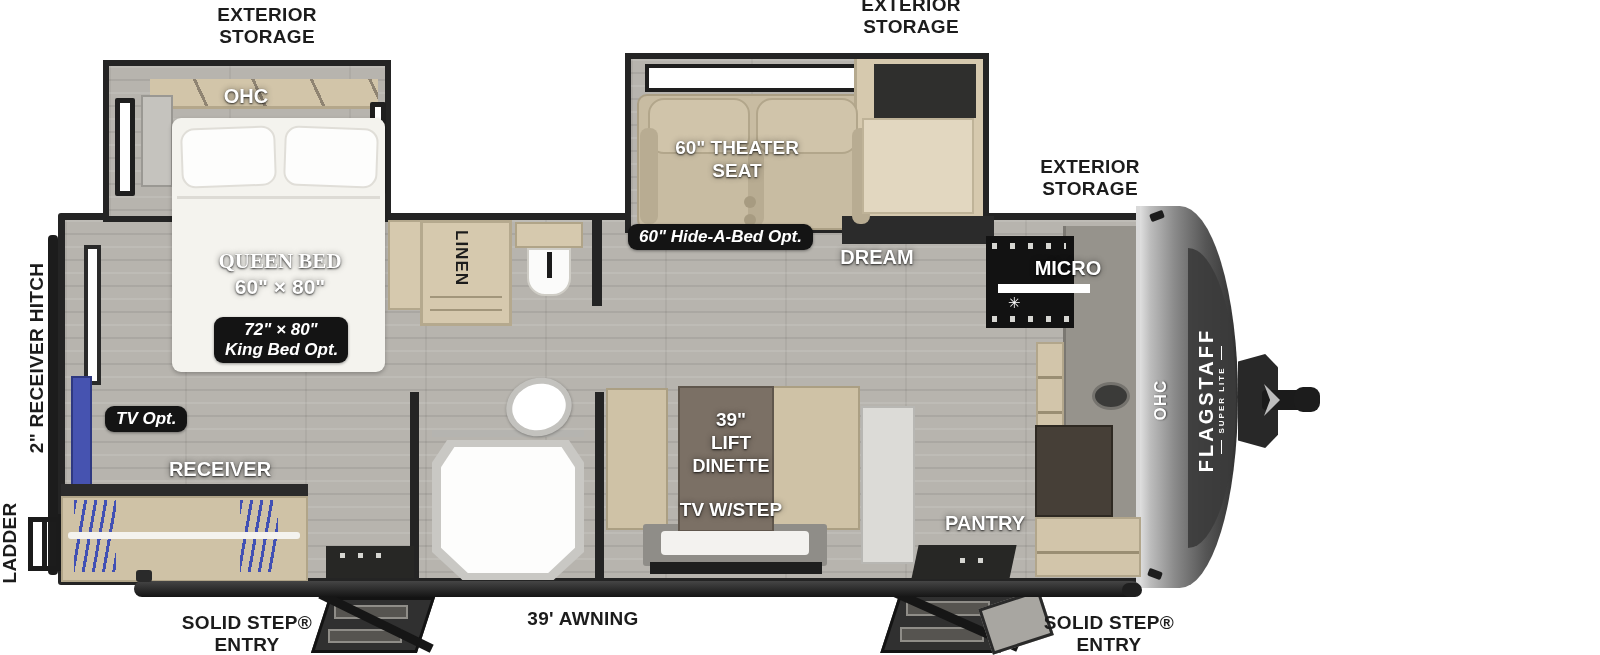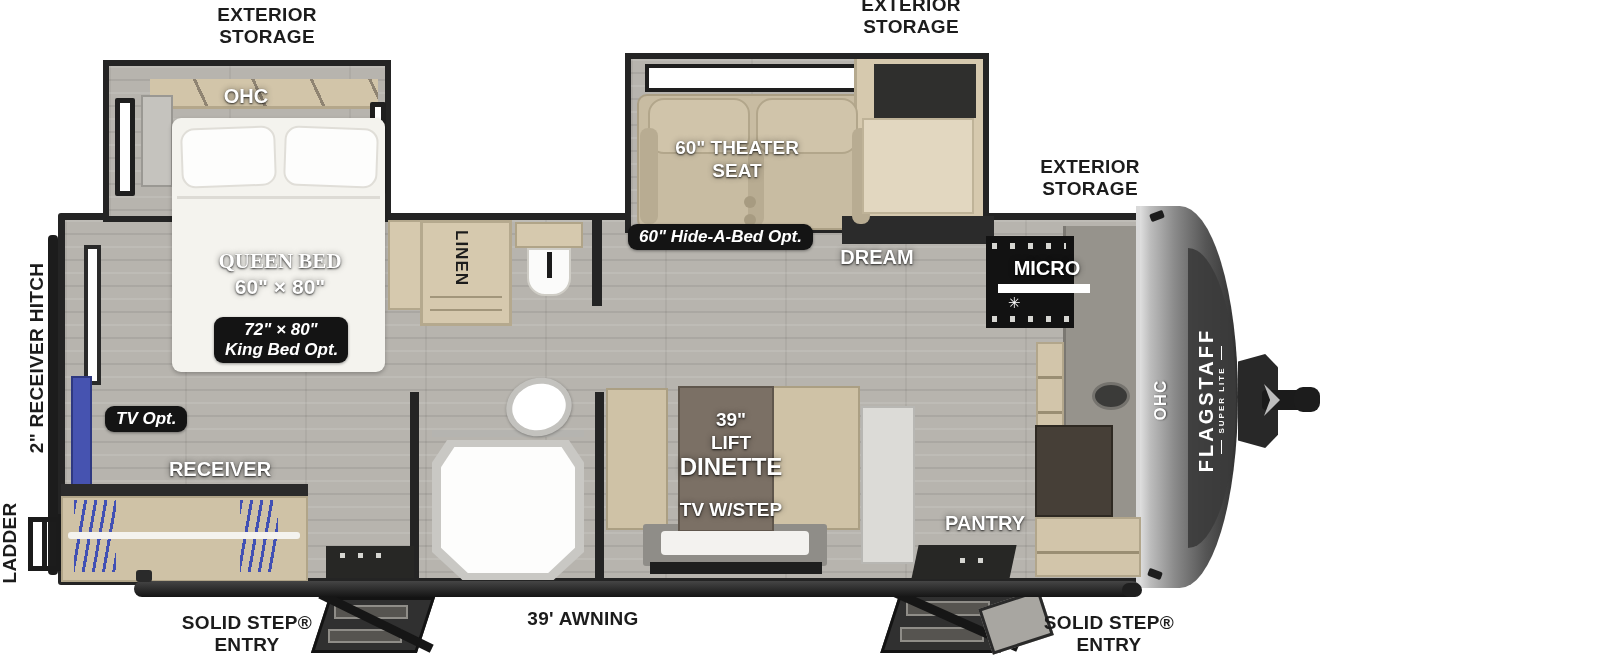--- a/index.html
+++ b/index.html
@@ -118,21 +118,21 @@
   <div class="abs z3" style="left:432px; top:430px; width:152px; height:7px; background:#b5b4b0;"></div>
   <div class="abs z3" style="left:432px; top:440px; width:152px; height:140px; background:#c9c8c4; clip-path:polygon(10% 0,90% 0,100% 16%,100% 80%,80% 100%,20% 100%,0 80%,0 16%);"></div>
   <div class="abs z4" style="left:441px; top:447px; width:134px; height:126px; background:#fdfdfc; clip-path:polygon(10% 0,90% 0,100% 16%,100% 80%,80% 100%,20% 100%,0 80%,0 16%);"></div>
   <div class="abs z4" style="left:506px; top:378px; width:66px; height:58px; background:#fff; border:6px solid #c3c2be; border-radius:50%; transform:rotate(-15deg); box-shadow:0 1px 3px rgba(0,0,0,.3);"></div>
 
   <div class="abs z3" style="left:606px; top:388px; width:62px; height:142px; background:#cfc2a6; border:2px solid #ab9f83;"></div>
   <div class="abs z3" style="left:772px; top:386px; width:88px; height:144px; background:#cfc2a6; border:2px solid #ab9f83;"></div>
   <div class="abs z4" style="left:678px; top:386px; width:96px; height:146px; background:#7b7065; border:2px solid #5f564c;"></div>
   <div class="wlabel" style="left:656px; top:408px; width:150px; font-size:19px;">39"</div>
   <div class="wlabel" style="left:656px; top:431px; width:150px; font-size:19px;">LIFT</div>
-  <div class="wlabel" style="left:656px; top:455px; width:150px; font-size:24px;">DINETTE</div>
+  <div class="wlabel" style="left:656px; top:455px; width:150px; font-size:18px;">DINETTE</div>
   <div class="wlabel" style="left:656px; top:498px; width:150px; font-size:19px;">TV W/STEP</div>
   <div class="abs z3" style="left:643px; top:524px; width:184px; height:42px; background:#8f8d88; border-radius:3px;"></div>
   <div class="abs z4" style="left:661px; top:531px; width:148px; height:24px; background:#f3f2ef; border-radius:4px;"></div>
   <div class="abs z4" style="left:650px; top:562px; width:172px; height:12px; background:#1e1e1e;"></div>
 
   <div class="abs z2 slide floor" style="left:625px; top:53px; width:364px; height:180px;"></div>
   <div class="abs z3" style="left:645px; top:64px; width:294px; height:28px; background:#fff; border:4px solid #1e1e1e;"></div>
   <div class="abs z3" style="left:637px; top:94px; width:234px; height:136px; background:#c8bca2; border:2px solid #ab9f84; border-radius:10px;"></div>
   <div class="abs z4" style="left:648px; top:98px; width:102px; height:56px; background:#d0c4aa; border:2px solid #b2a68b; border-radius:16px;"></div>
   <div class="abs z4" style="left:756px; top:98px; width:102px; height:56px; background:#d0c4aa; border:2px solid #b2a68b; border-radius:16px;"></div>
@@ -148,21 +148,21 @@
   <div class="abs z4" style="left:862px; top:118px; width:112px; height:96px; background:#e2d7c0; border:2px solid #bfb398;"></div>
   <div class="abs z3" style="left:842px; top:216px; width:152px; height:28px; background:#2b2b2b;"></div>
   <div class="wlabel" style="left:812px; top:246px; width:130px;">DREAM</div>
   <div class="badge" style="left:628px; top:224px;">60" Hide-A-Bed Opt.</div>
 
   <div class="abs z3" style="left:986px; top:236px; width:88px; height:92px; background:#121212;"></div>
   <div class="abs z4 dots" style="left:992px; top:243px; width:74px; height:6px;"></div>
   <div class="abs z4" style="left:998px; top:284px; width:92px; height:9px; background:#fff;"></div>
   <div class="abs z4 dots" style="left:992px; top:316px; width:78px; height:6px;"></div>
   <div class="abs z5" style="left:1008px; top:294px; color:#fff; font-size:15px;">✳</div>
-  <div class="wlabel" style="left:987px; top:257px; width:120px;">MICRO</div>
+  <div class="wlabel" style="left:1008px; top:257px; width:120px;">MICRO</div>
 
   <div class="abs z2" style="left:1063px; top:226px; width:84px; height:340px; background:#96938c; border-left:3px solid #7b7872;"></div>
   <div class="abs z3 drawers" style="left:1036px; top:342px; width:28px; height:148px;"></div>
   <div class="abs z3" style="left:1092px; top:382px; width:38px; height:28px; background:#3b3b39; border:3px solid #75736e; border-radius:50%;"></div>
   <div class="abs z3" style="left:1035px; top:425px; width:78px; height:92px; background:#463f37; border:2px solid #2e2922;"></div>
   <div class="abs z3 drawers" style="left:1035px; top:517px; width:106px; height:60px;"></div>
   <div class="abs z3" style="left:861px; top:406px; width:54px; height:158px; background:#dcdbd7; border:2px solid #b8b7b3;"></div>
   <div class="wlabel" style="left:920px; top:512px; width:130px;">PANTRY</div>
   <div class="abs z6 rot-ccw" style="left:1126px; top:390px; width:70px; color:#fff; font-weight:700; font-size:17px; text-align:center; letter-spacing:1px; text-shadow:0 1px 2px rgba(0,0,0,.6);">OHC</div>
 

